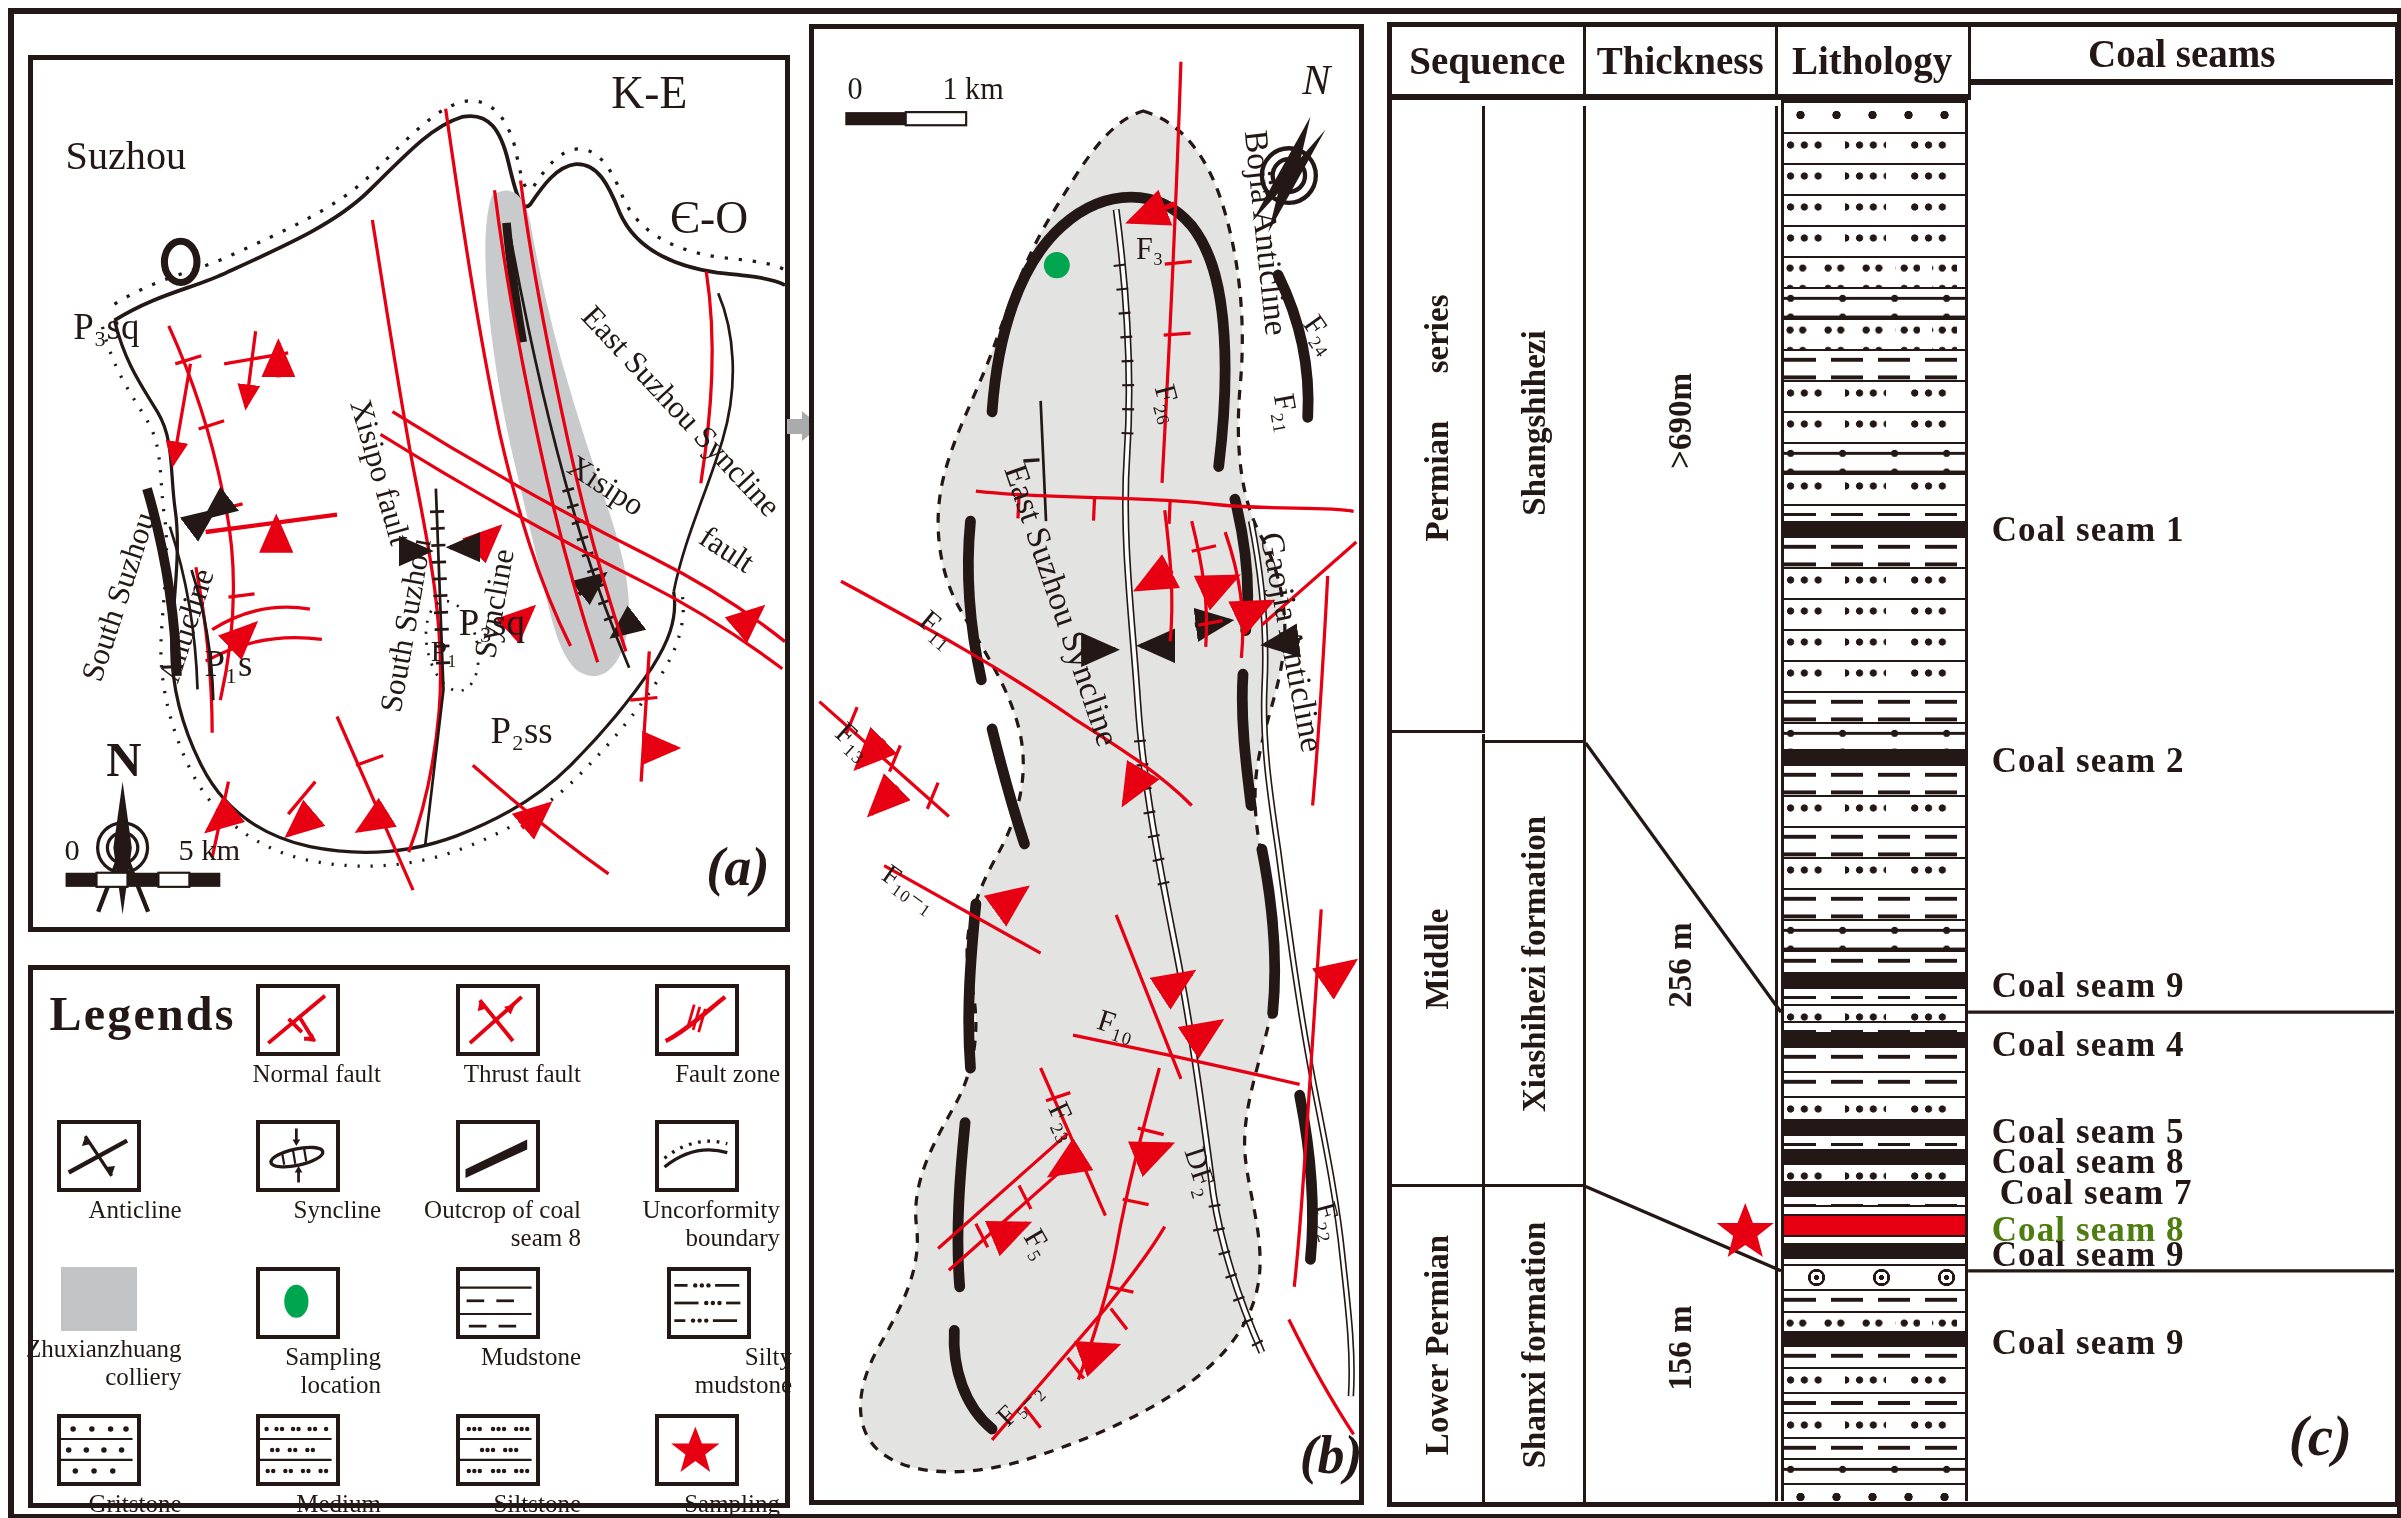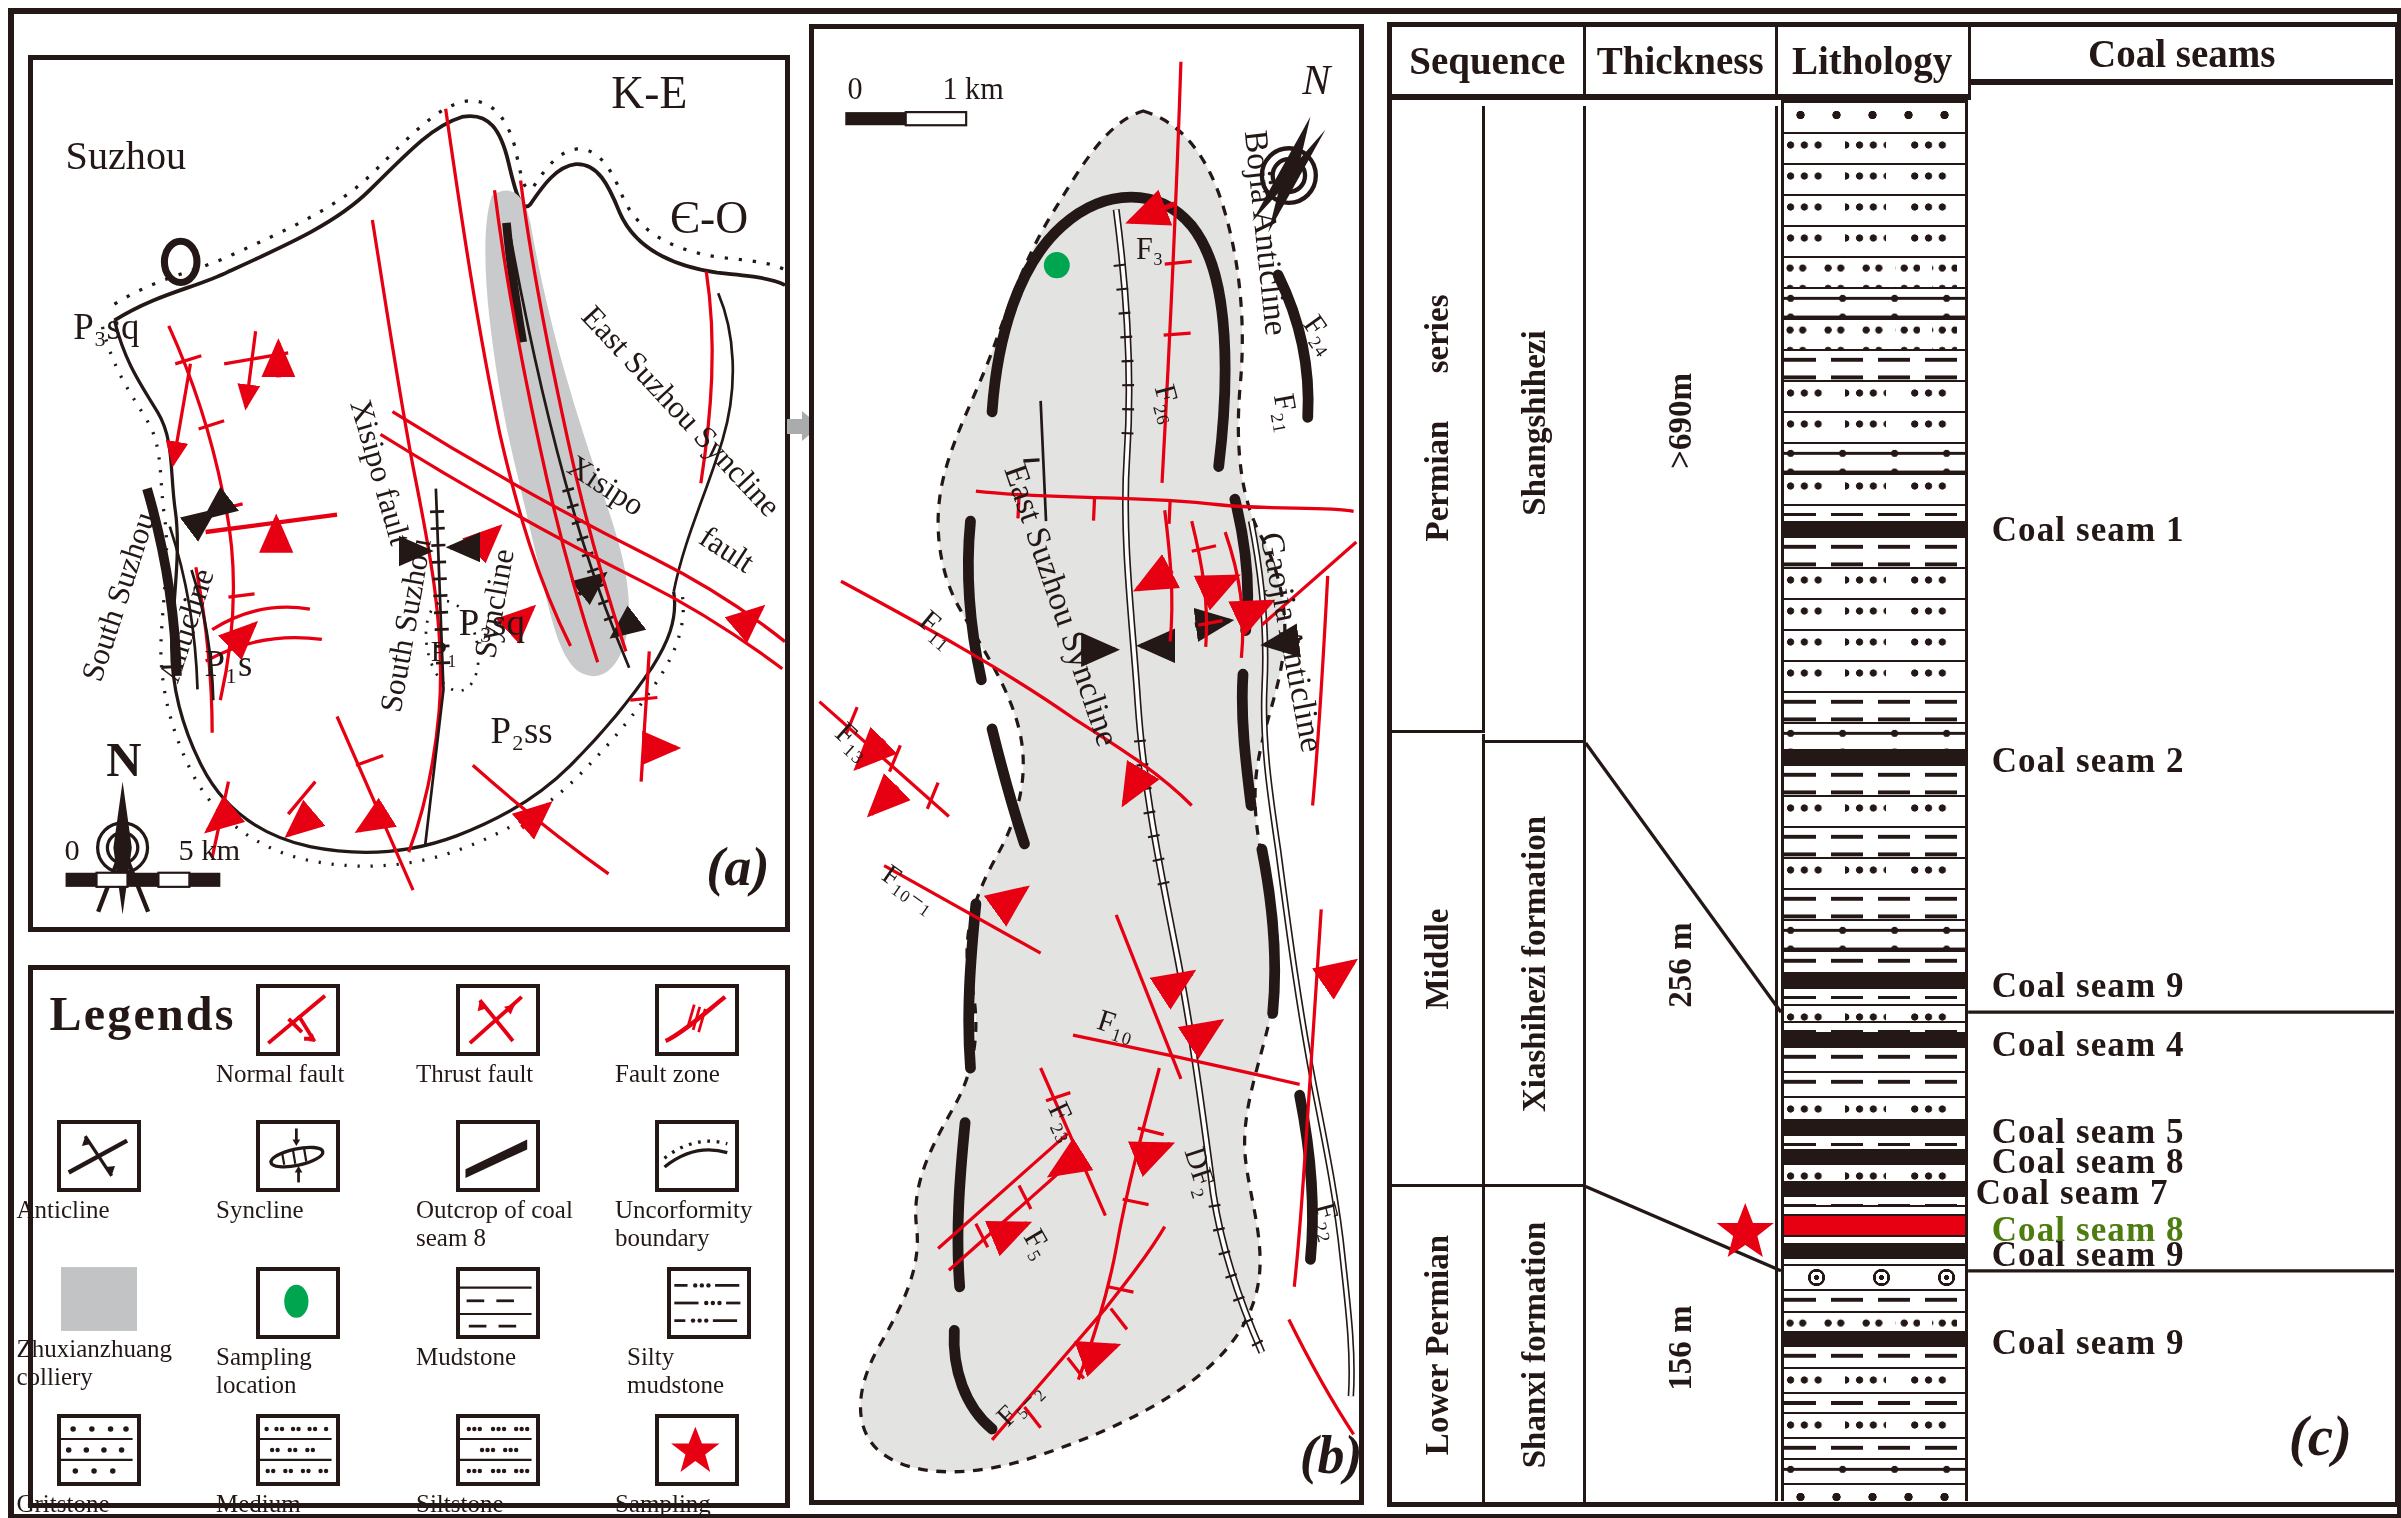--- a/index.html
+++ b/index.html
@@ -9,21 +9,21 @@
   .panel-a{left:14.3px;top:41px;width:762px;height:877px;}
   .legend-box{left:14.3px;top:951px;width:762px;height:543px;}
   .panel-b{left:795px;top:10px;width:555px;height:1481px;}
   .panel-c{left:1373px;top:8.8px;width:1013px;height:1485px;}
   svg{display:block;}
   .maplabel{fill:#231815;}
   .gray-arrow-stem{position:absolute;left:773px;top:405px;width:15.4px;height:15.4px;background:#a9abad;}
   .gray-arrow-head{position:absolute;left:788px;top:397px;width:0;height:0;border-left:18.7px solid #a9abad;border-top:15.4px solid transparent;border-bottom:15.4px solid transparent;}
   
   .legend-title{position:absolute;left:16.5px;top:16.5px;font-size:48px;font-weight:bold;letter-spacing:2.2px;}
-  .lg-item{position:absolute;width:165px;text-align:left;}
+  .lg-item{position:absolute;width:165px;text-align:right;}
   .lg-box{width:76px;height:64px;border:4.4px solid #231815;margin:0 auto;background:#fff;}
   .lg-box.noborder{border:none;}
   .lg-cap{margin-top:4.4px;font-size:25px;line-height:1.12;}
   
   .pc{position:absolute;box-sizing:border-box;}
   .pc-cell{border-right:3.9px solid #231815;border-bottom:3.9px solid #231815;}
   .pc-head{border-bottom:6px solid #231815;display:flex;align-items:center;justify-content:center;font-weight:bold;font-size:39px;}
   .vlab{position:absolute;left:50%;top:50%;transform:translate(-50%,-50%) rotate(-90deg);white-space:nowrap;font-weight:bold;font-size:33px;}
   .strip{position:absolute;border:3.3px solid #231815;background:#fff;box-sizing:border-box;}
   .band{box-sizing:border-box;border-bottom:2.8px solid #231815;background-color:#fff;}
@@ -655,21 +655,21 @@
         <div class="band pat-G" style="height: 17.6px;"></div>
       </div>
 
     <div id="seam-labels">
         <div class="seam-label" style="left: 600px; top: 483px;">Coal seam 1</div>
         <div class="seam-label" style="left: 600px; top: 714px;">Coal seam 2</div>
         <div class="seam-label" style="left: 600px; top: 939px;">Coal seam 9</div>
         <div class="seam-label" style="left: 600px; top: 998px;">Coal seam 4</div>
         <div class="seam-label" style="left: 600px; top: 1085px;">Coal seam 5</div>
         <div class="seam-label" style="left: 600px; top: 1115px;">Coal seam 8</div>
-        <div class="seam-label" style="left: 584px; top: 1146px;">Coal seam 7</div>
+        <div class="seam-label" style="left: 608px; top: 1146px;">Coal seam 7</div>
         <div class="seam-label red" style="left: 600px; top: 1183px;">Coal seam 8</div>
         <div class="seam-label" style="left: 600px; top: 1208px;">Coal seam 9</div>
         <div class="seam-label" style="left: 600px; top: 1296px;">Coal seam 9</div>
       </div>
 
     <svg style="position:absolute;left:0;top:0;pointer-events:none;" width="1002" height="1474" viewBox="0 0 1821 2678">
       <line x1="352" y1="1301" x2="707" y2="1790" stroke="#231815" stroke-width="6"></line>
       <line x1="1047" y1="1790" x2="1821" y2="1790" stroke="#231815" stroke-width="6"></line>
       <line x1="352" y1="2107" x2="707" y2="2260" stroke="#231815" stroke-width="6"></line>
       <line x1="1047" y1="2260" x2="1821" y2="2260" stroke="#231815" stroke-width="6"></line>

